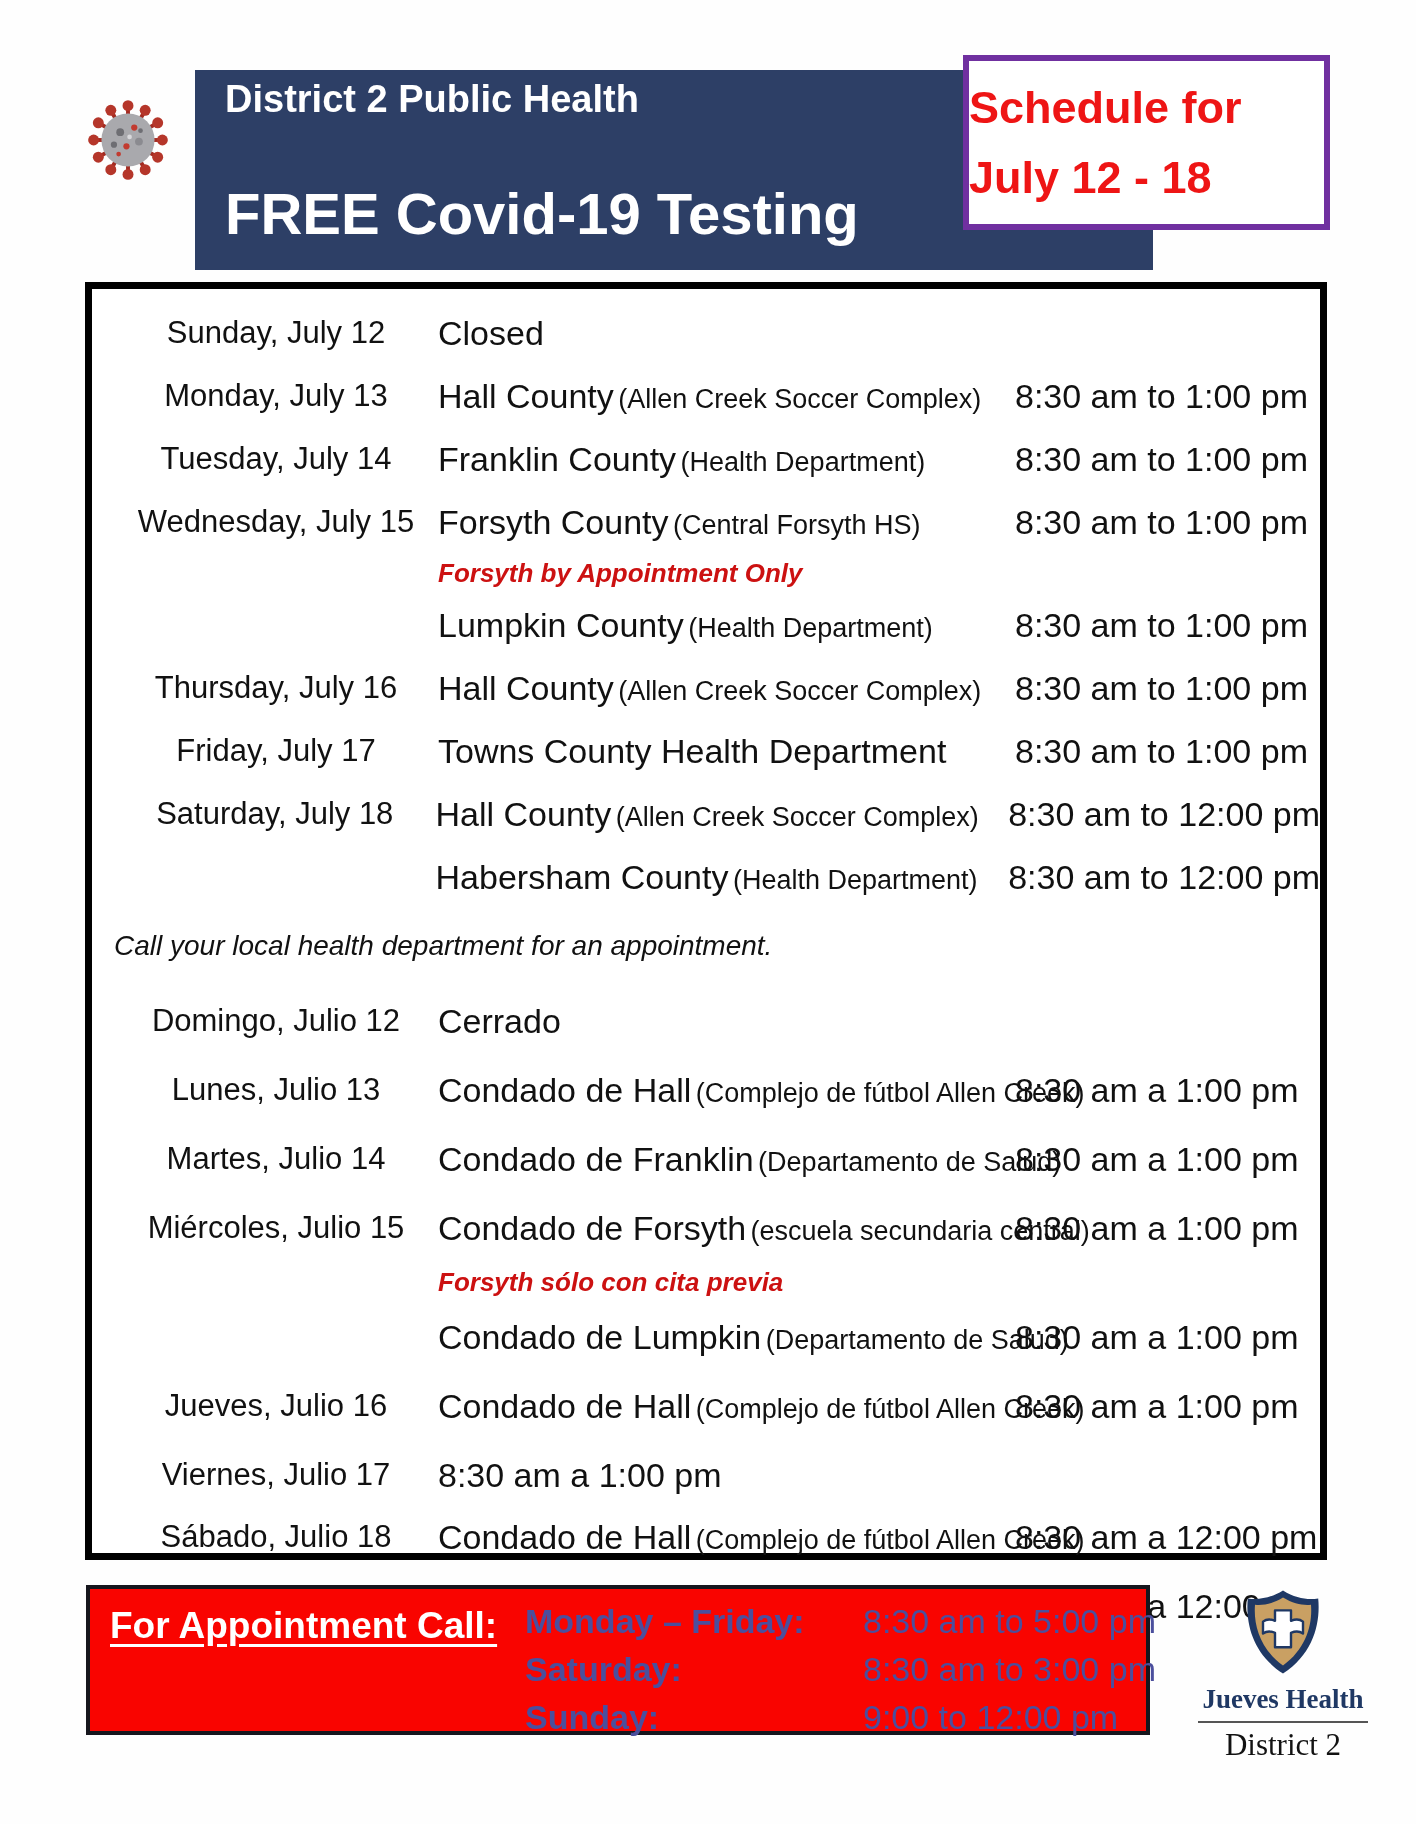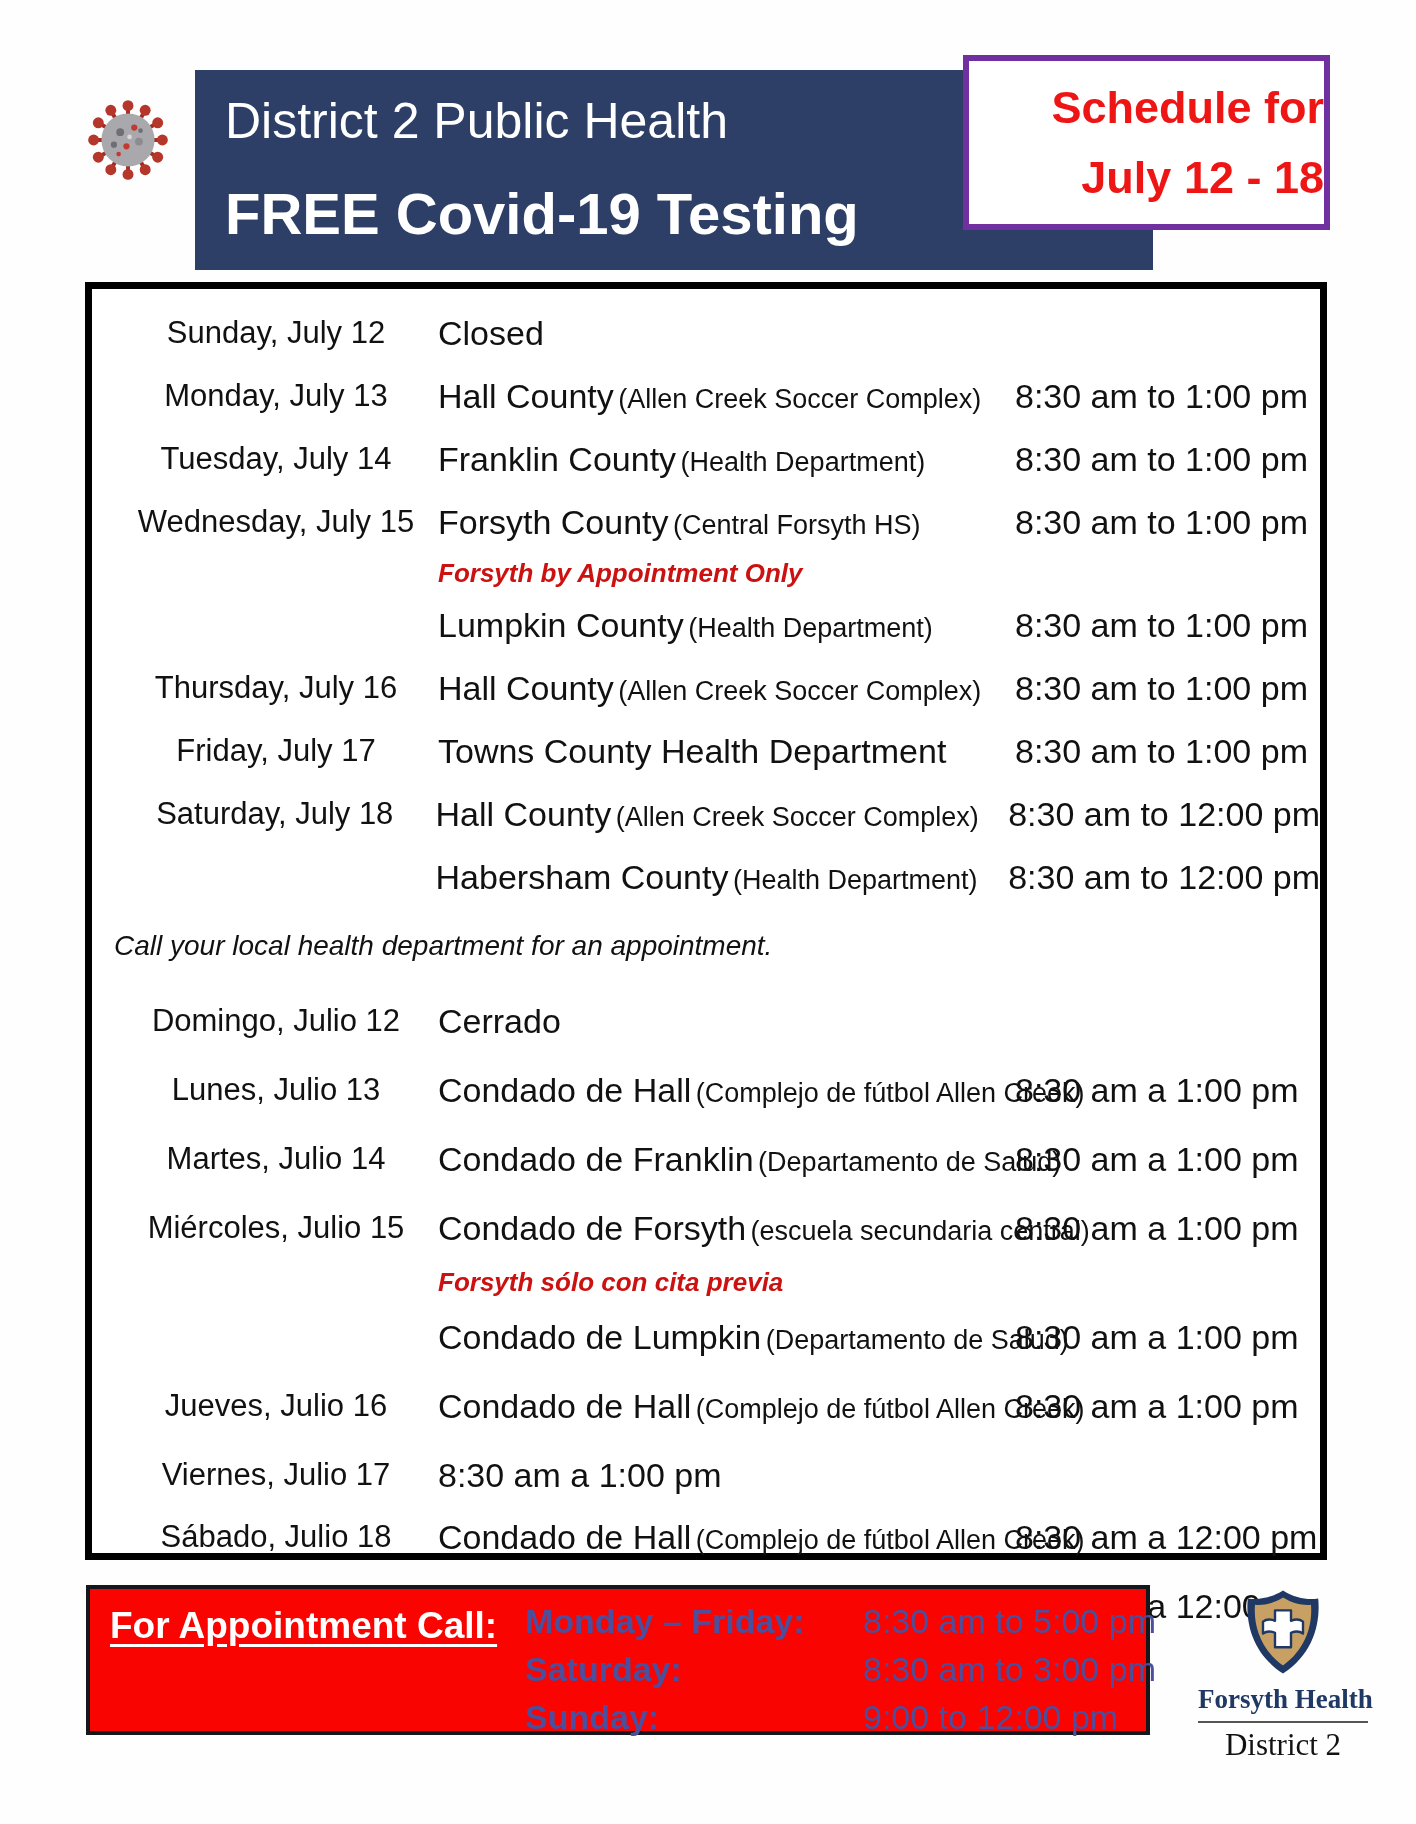--- a/index.html
+++ b/index.html
@@ -2,25 +2,25 @@
 <html><head>
 <meta charset="utf-8">
 <style>
   html,body{margin:0;padding:0;background:#ffffff;}
   .page{position:relative;width:1416px;height:1824px;background:#fefefe;overflow:hidden;
         font-family:"Liberation Sans",sans-serif;color:#111;}
 
   
   .virus{position:absolute;left:78px;top:84px;width:100px;height:112px;}
   .banner{position:absolute;left:195px;top:70px;width:958px;height:200px;background:#2d3f66;}
-  .banner-title{position:absolute;left:30px;top:22px;font-size:50px;font-weight:400;color:#ffffff;white-space:nowrap;}
+  .banner-title{position:absolute;left:30px;top:8px;font-size:38px;font-weight:700;color:#ffffff;white-space:nowrap;}
   .banner-sub{position:absolute;left:30px;top:110px;font-size:58px;font-weight:700;color:#ffffff;white-space:nowrap;}
   .badge{position:absolute;left:963px;top:55px;width:367px;height:175px;background:#ffffff;
          border:6px solid #7030a0;box-sizing:border-box;display:flex;flex-direction:column;
-         justify-content:space-evenly;align-items:flex-end;}
+         justify-content:space-evenly;align-items:flex-start;}
   .badge div{font-size:45px;font-weight:600;color:#ee1515;line-height:1;}
 
   
   .frame{position:absolute;left:85px;top:282px;width:1242px;height:1278px;background:#ffffff;
          border:7px solid #000;box-sizing:border-box;padding:16px 0 0 22px;}
   .srow{display:flex;align-items:flex-start;}
   .cday{width:324px;font-weight:400;font-size:31px;white-space:nowrap;text-align:center;}
   .cloc{width:577px;}
   .ctime{flex:1;font-size:34px;white-space:nowrap;}
   .main{font-size:34px;}
@@ -258,18 +258,18 @@
       </div>
     </div>
   </div>
 
   <div class="logo">
     <svg viewBox="0 0 100 110" aria-hidden="true">
       <path d="M50,3 C66,13 81,15 94,13 C97,44 88,82 50,107 C12,82 3,44 6,13 C19,15 34,13 50,3 Z" fill="#1f3864"></path>
       <path d="M50,12 C63,20 75,22 85,21 C87,46 79,76 50,97 C21,76 13,46 15,21 C25,22 37,20 50,12 Z" fill="#c9a063"></path>
       <path d="M40,28 h20 v13 c5,-2 11,-2 15,1 v15 c-4,-3 -10,-3 -15,-1 v18 h-20 v-18 c-5,-2 -11,-2 -15,1 v-15 c4,-3 10,-3 15,-1 z" fill="#ffffff" stroke="#1f3864" stroke-width="3" stroke-linejoin="round"></path>
     </svg>
-    <div class="logo-org">Forsyth Health</div>
+    <div class="logo-org">Jueves Health</div>
     <hr class="logo-rule">
     <div class="logo-district">District 2</div>
   </div>
 
 </div>
 
 </body></html>

